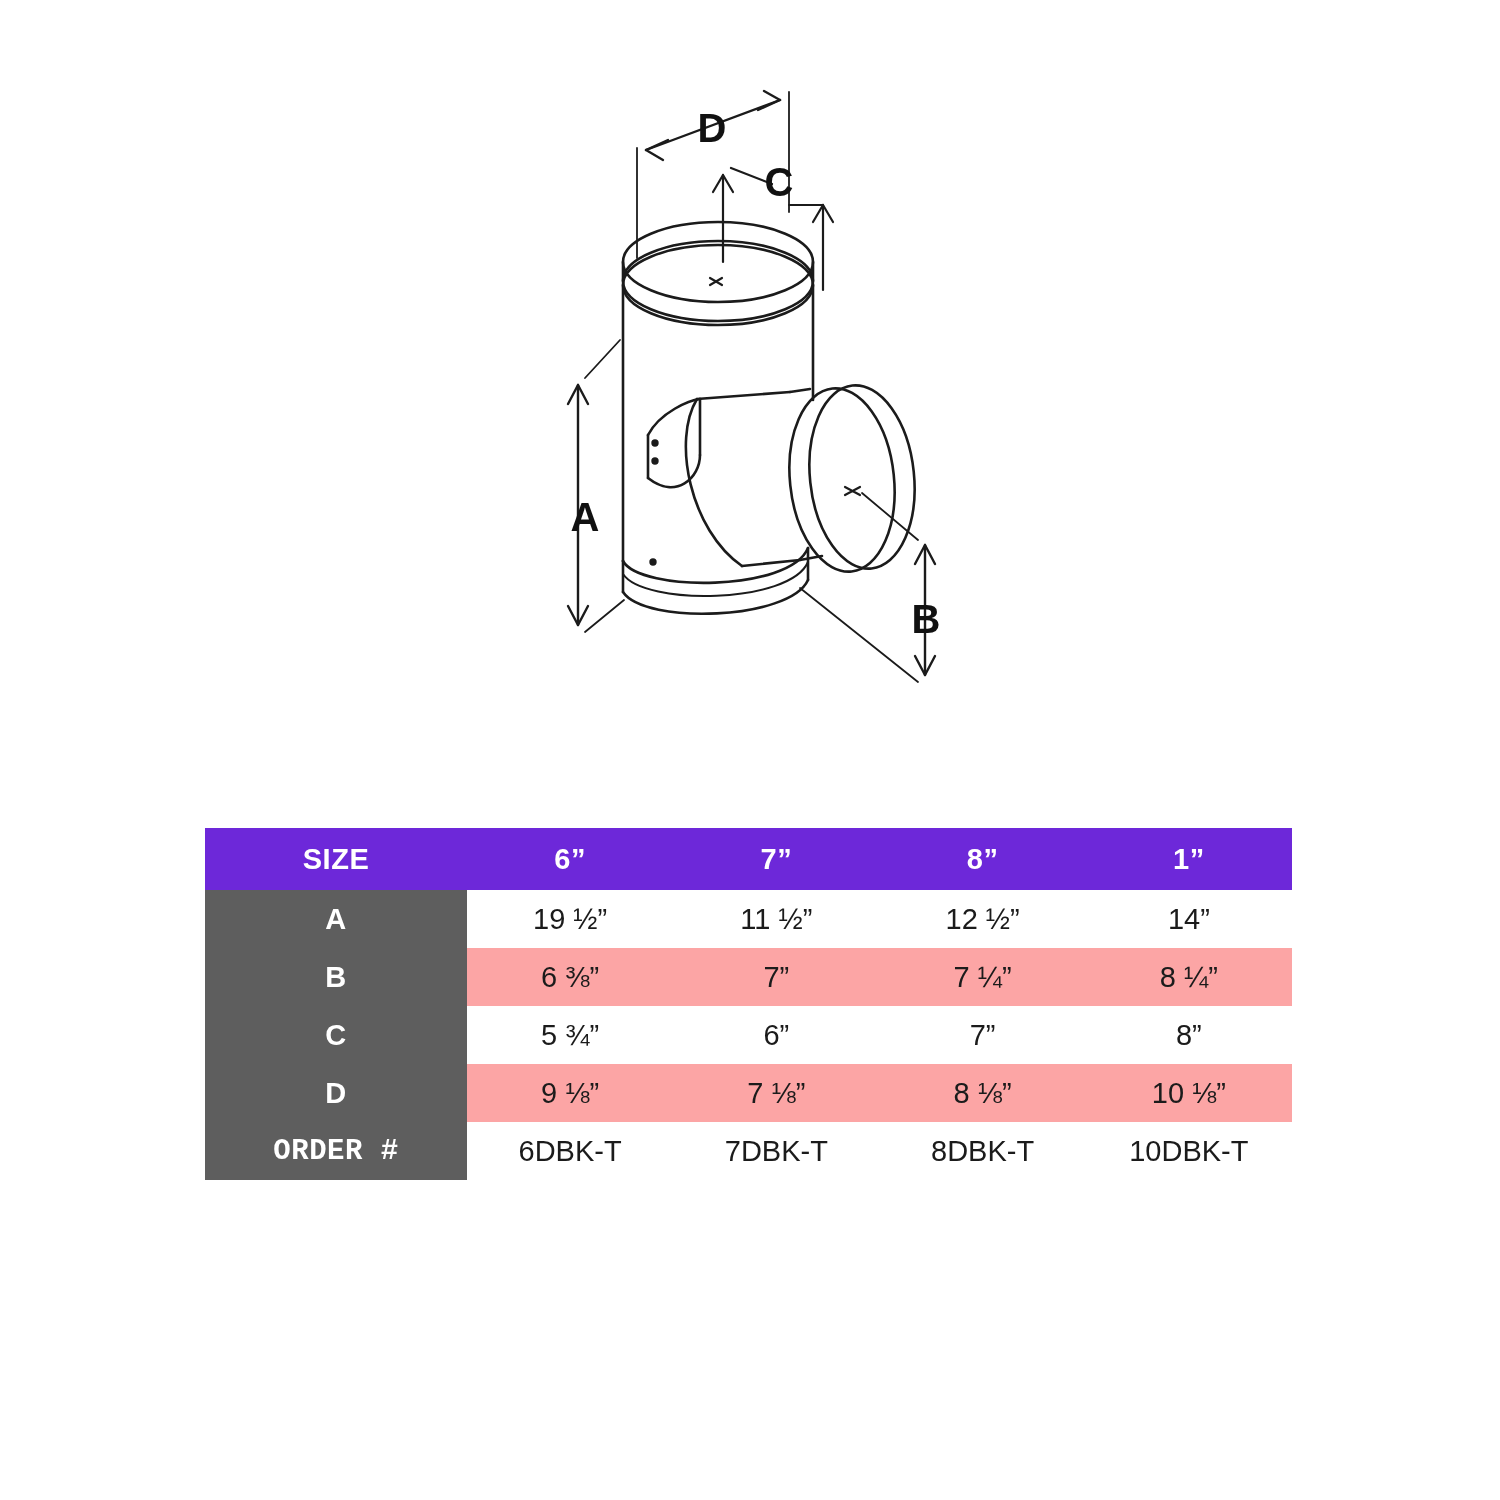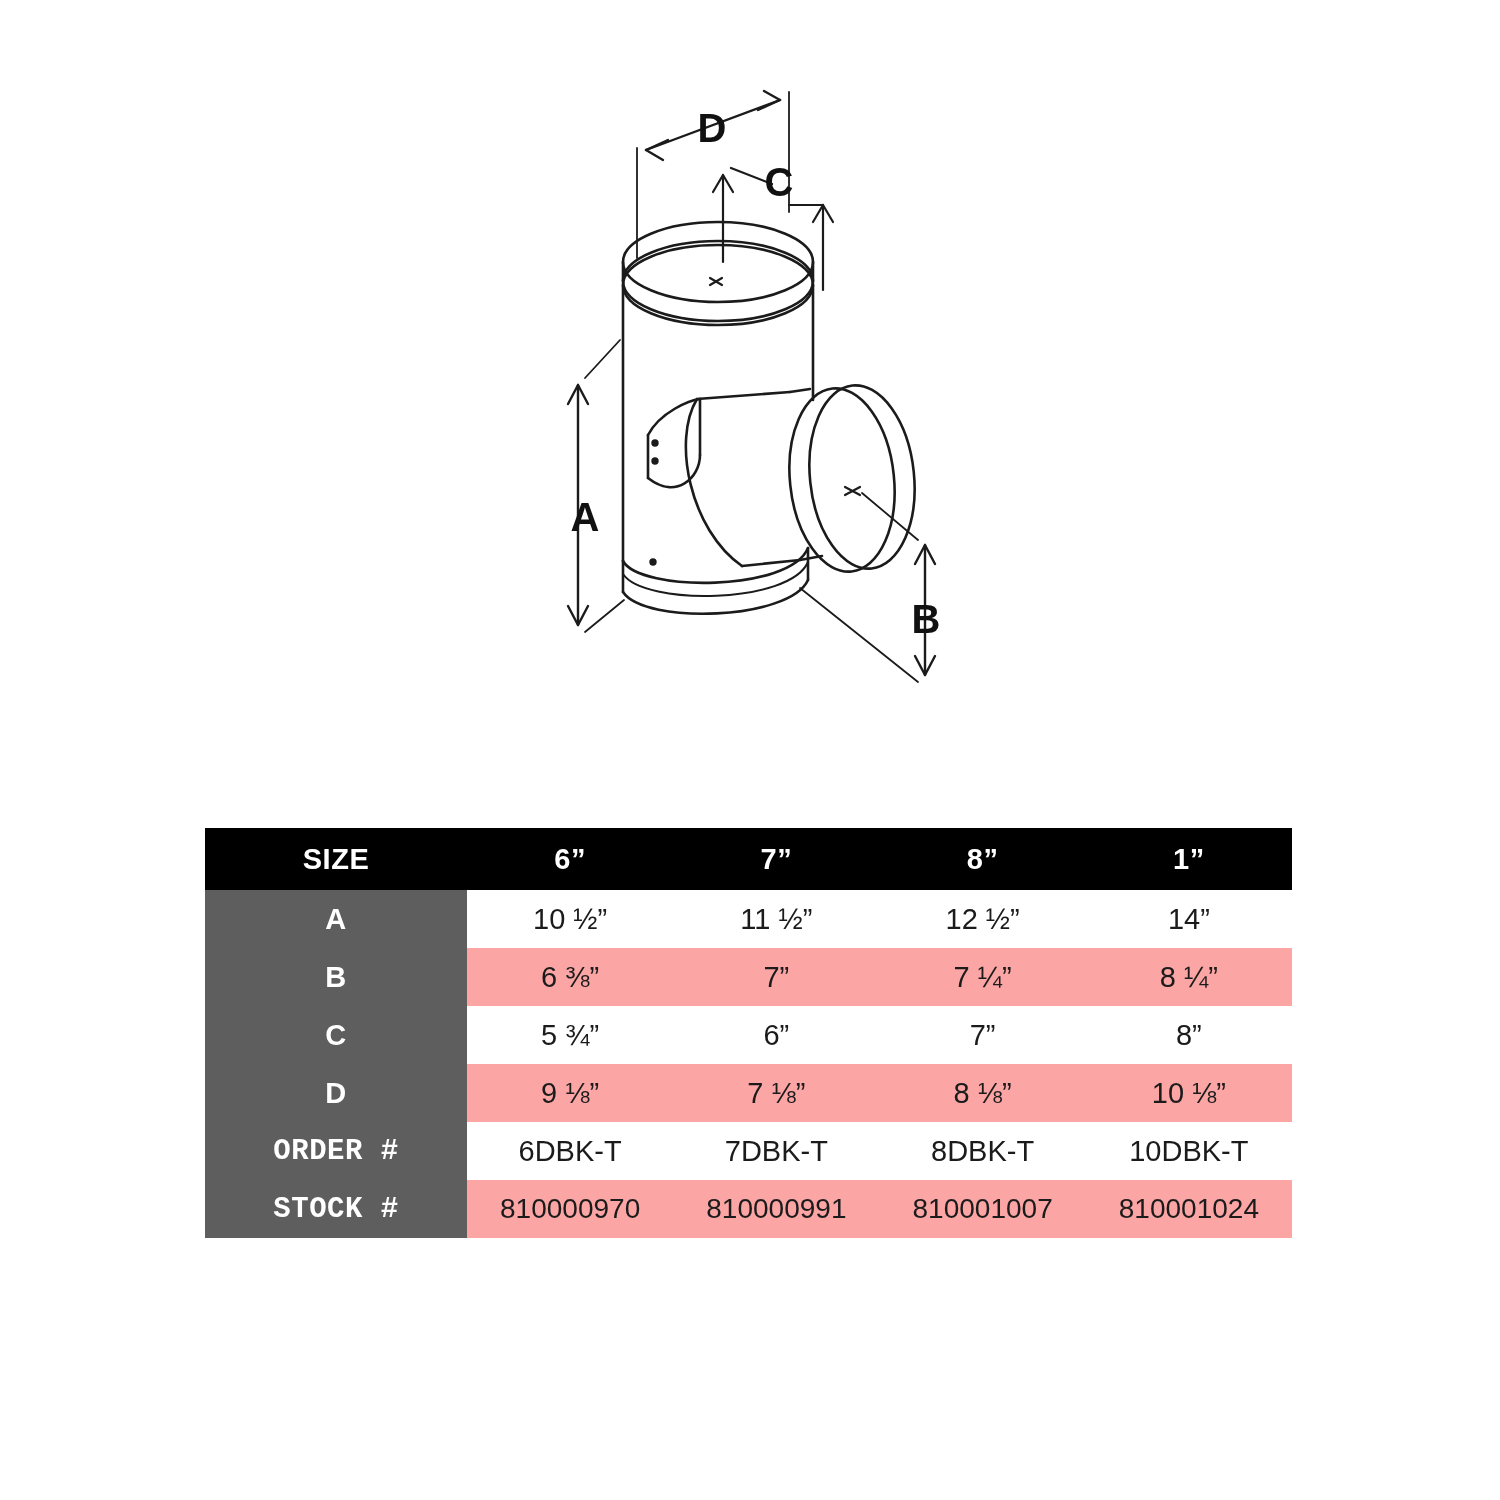--- a/index.html
+++ b/index.html
@@ -43,21 +43,21 @@
   }
   table.spec td, table.spec th {
     padding: 0;
     margin: 0;
     border: 0;
     text-align: center;
     vertical-align: middle;
     font-family: "Liberation Sans", sans-serif;
   }
   .hdr-row th {
-    background: #000000;
+    background: #6d28d9;
     color: #ffffff;
     height: 62px;
     font-size: 29px;
     font-weight: 700;
     letter-spacing: 0.5px;
   }
   .hdr-row th.first {
     width: 262px;
   }
   .rowlabel {
@@ -176,21 +176,21 @@
         <th class="first">SIZE</th>
         <th>6”</th>
         <th>7”</th>
         <th>8”</th>
         <th>1”</th>
       </tr>
     </thead>
     <tbody>
       <tr>
         <td class="rowlabel">A</td>
-        <td class="cell">10 ½”</td>
+        <td class="cell">19 ½”</td>
         <td class="cell">11 ½”</td>
         <td class="cell">12 ½”</td>
         <td class="cell">14”</td>
       </tr>
       <tr class="alt">
         <td class="rowlabel">B</td>
         <td class="cell">6 ⅜”</td>
         <td class="cell">7”</td>
         <td class="cell">7  ¼”</td>
         <td class="cell">8 ¼”</td>
@@ -209,22 +209,15 @@
         <td class="cell">8 ⅛”</td>
         <td class="cell">10 ⅛”</td>
       </tr>
       <tr class="ord">
         <td class="rowlabel">ORDER #</td>
         <td class="cell">6DBK-T</td>
         <td class="cell">7DBK-T</td>
         <td class="cell">8DBK-T</td>
         <td class="cell">10DBK-T</td>
       </tr>
-      <tr class="alt stk">
-        <td class="rowlabel">STOCK #</td>
-        <td class="cell small">810000970</td>
-        <td class="cell small">810000991</td>
-        <td class="cell small">810001007</td>
-        <td class="cell small">810001024</td>
-      </tr>
     </tbody>
   </table>
 </div>
 
 </body></html>

